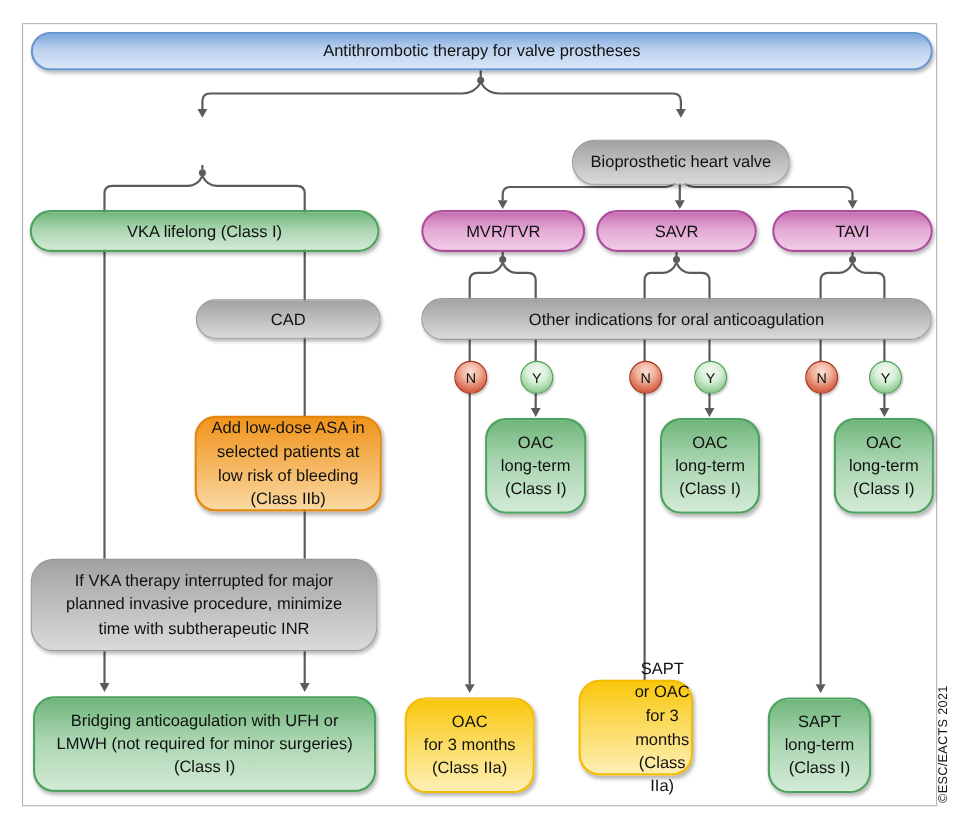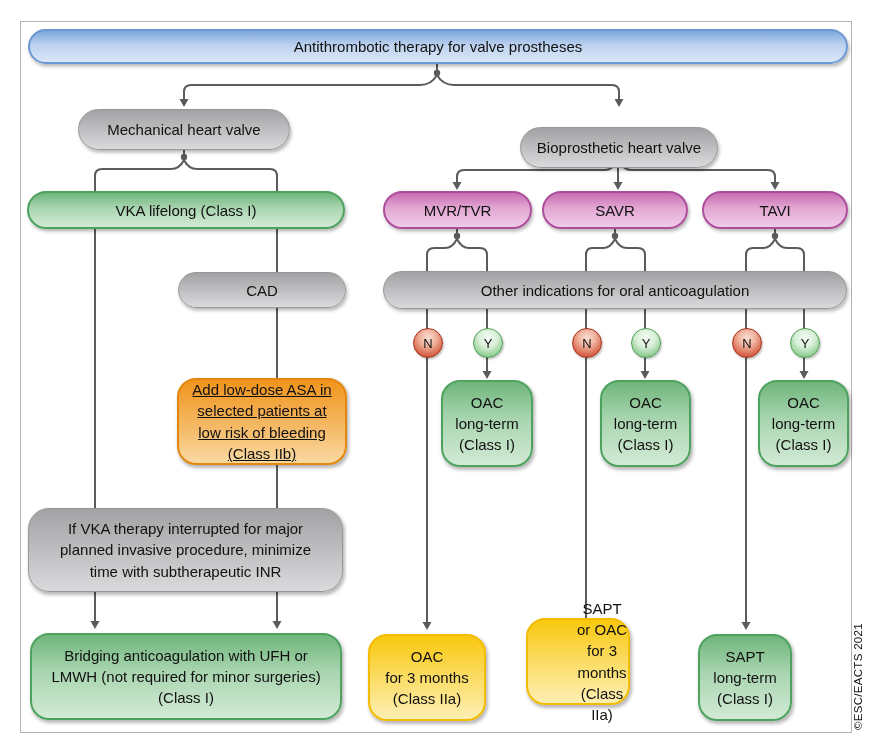--- a/index.html
+++ b/index.html
@@ -125,33 +125,32 @@
       <circle cx="775" cy="236" r="3.2" fill="var(--line)" stroke="none"></circle>
       <path d="M775,239 C772,245 768,248 763,248 H753 Q746,248 746,255 V622"></path>
       <path d="M775,239 C778,245 782,248 787,248 H797 Q804,248 804,255 V371"></path>
       <path d="M799.5,371 L808.5,371 L804,379 Z" fill="var(--line)" stroke="none"></path>
       <path d="M741.5,622 L750.5,622 L746,630 Z" fill="var(--line)" stroke="none"></path>
     </g>
   </svg>
 
   <div class="node pill c-blue" style="left:28px; top:29px; width:820px; height:35px;">Antithrombotic therapy for valve prostheses</div>
 
-  <div class="node pill c-gray" style="left:78px; top:109px; width:212px; height:41px; border-radius:21px;">Mechanical heart valve</div>
   <div class="node pill c-gray" style="left:520px; top:109px; width:198px; height:41px; border-radius:21px;margin-top:18px;">Bioprosthetic heart valve</div>
 
   <div class="node pill c-green" style="left:27px; top:191px; width:318px; height:38px;">VKA lifelong (Class I)</div>
 
   <div class="node pill c-pink" style="left:383px; top:191px; width:149px; height:38px;">MVR/TVR</div>
   <div class="node pill c-pink" style="left:542px; top:191px; width:146px; height:38px;">SAVR</div>
   <div class="node pill c-pink" style="left:702px; top:191px; width:146px; height:38px;">TAVI</div>
 
   <div class="node pill c-gray" style="left:178px; top:272px; width:168px; height:36px;">CAD</div>
   <div class="node pill c-gray" style="left:383px; top:271px; width:464px; height:38px;">Other indications for oral anticoagulation</div>
 
-  <div class="node box c-orange" style="left:177px; top:378px; width:170px; height:87px;text-decoration:underline;">Add low-dose ASA in
+  <div class="node box c-orange" style="left:177px; top:378px; width:170px; height:87px;">Add low-dose ASA in
 selected patients at
 low risk of bleeding
 (Class IIb)</div>
 
   <div class="node box c-gray" style="left:28px; top:508px; width:315px; height:84px;border-radius:21px;">If VKA therapy interrupted for major
 planned invasive procedure, minimize
 time with subtherapeutic INR</div>
 
   <div class="node box c-green" style="left:30px; top:633px; width:312px; height:87px;">Bridging anticoagulation with UFH or
 LMWH (not required for minor surgeries)

